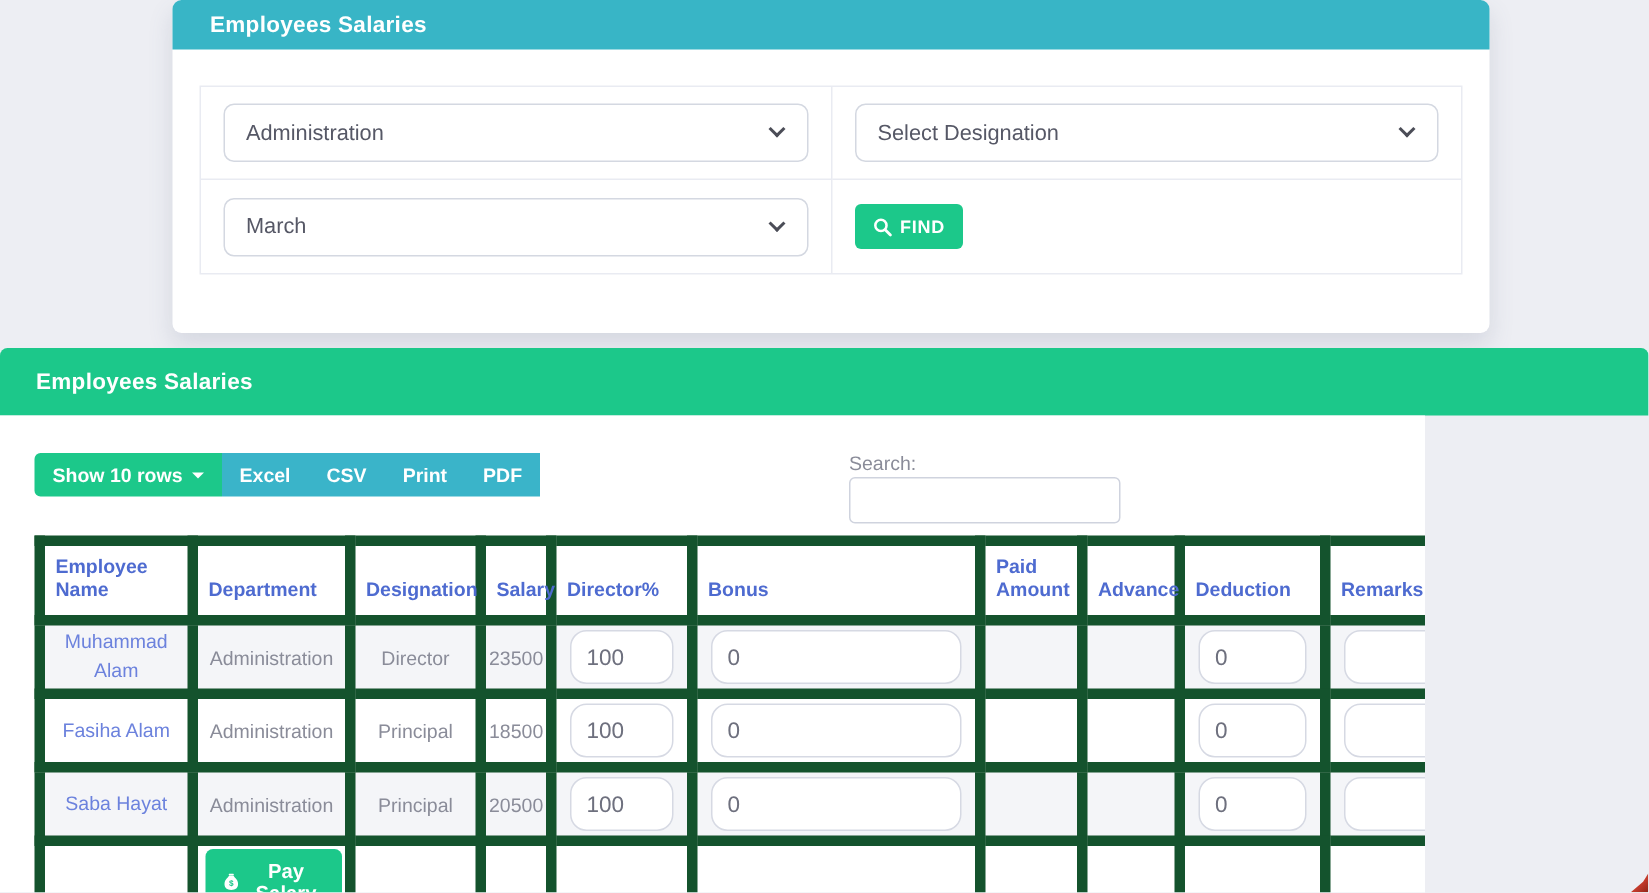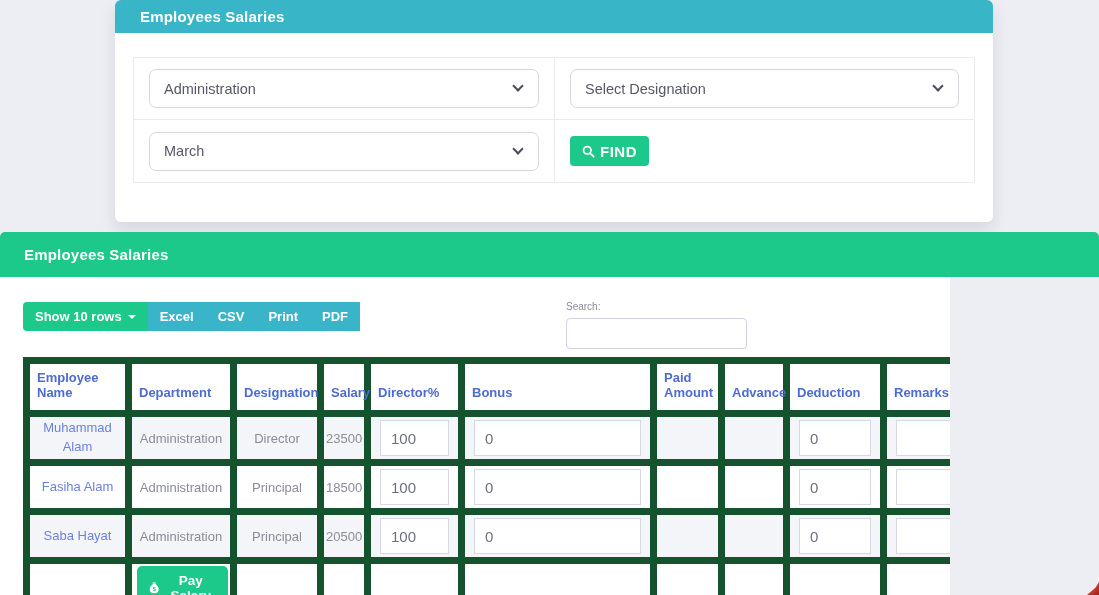--- a/index.html
+++ b/index.html
@@ -75,21 +75,21 @@
   .btn-find {
     display: inline-flex;
     align-items: center;
     gap: 5px;
     height: 30px;
     padding: 4px 12px;
     background: #1cc88a;
     border: none;
     border-radius: 4px;
     color: #fff;
-    font-size: 15px;
+    font-size: 12px;
     font-weight: 700;
     font-family: "Liberation Sans", sans-serif;
     cursor: pointer;
     letter-spacing: .5px;
   }
 
   
   .panel-header {
     position: absolute;
     left: 0; top: 232px;
@@ -138,21 +138,21 @@
     border-left: 4px solid transparent;
     border-right: 4px solid transparent;
     border-top: 4px solid #fff;
     display: inline-block;
   }
 
   
   .search-label {
     position: absolute;
     left: 566px; top: 24px;
-    font-size: 10px;
+    font-size: 13px;
     color: #8a8c99;
   }
   .search-input {
     position: absolute;
     left: 566px; top: 41px;
     width: 181px; height: 31px;
     border: 1px solid #cfd3de;
     border-radius: 4px;
     padding: 0 8px;
     font-size: 14px;
@@ -192,21 +192,21 @@
   }
   .salary-table tbody tr:nth-child(odd) td { background: #f4f5f8; }
   .salary-table tbody tr:nth-child(even) td { background: #fff; }
   td.name-cell { color: #6c82dd; cursor: pointer; line-height: 1.45; }
   .cell-input {
     display: block;
     width: calc(100% - 14px);
     height: 36px;
     margin: 0 auto;
     border: 1px solid #d6d9e3;
-    border-radius: 0;
+    border-radius: 11px;
     background: #fff;
     padding: 0 10px;
     font-size: 15px;
     color: #6e707e;
     font-family: "Liberation Sans", sans-serif;
   }
   tr.footer-row td { background: #fff !important; height: 46px; text-align: left; padding-left: 5px; }
   .btn-pay {
     display: inline-flex;
     align-items: center;

